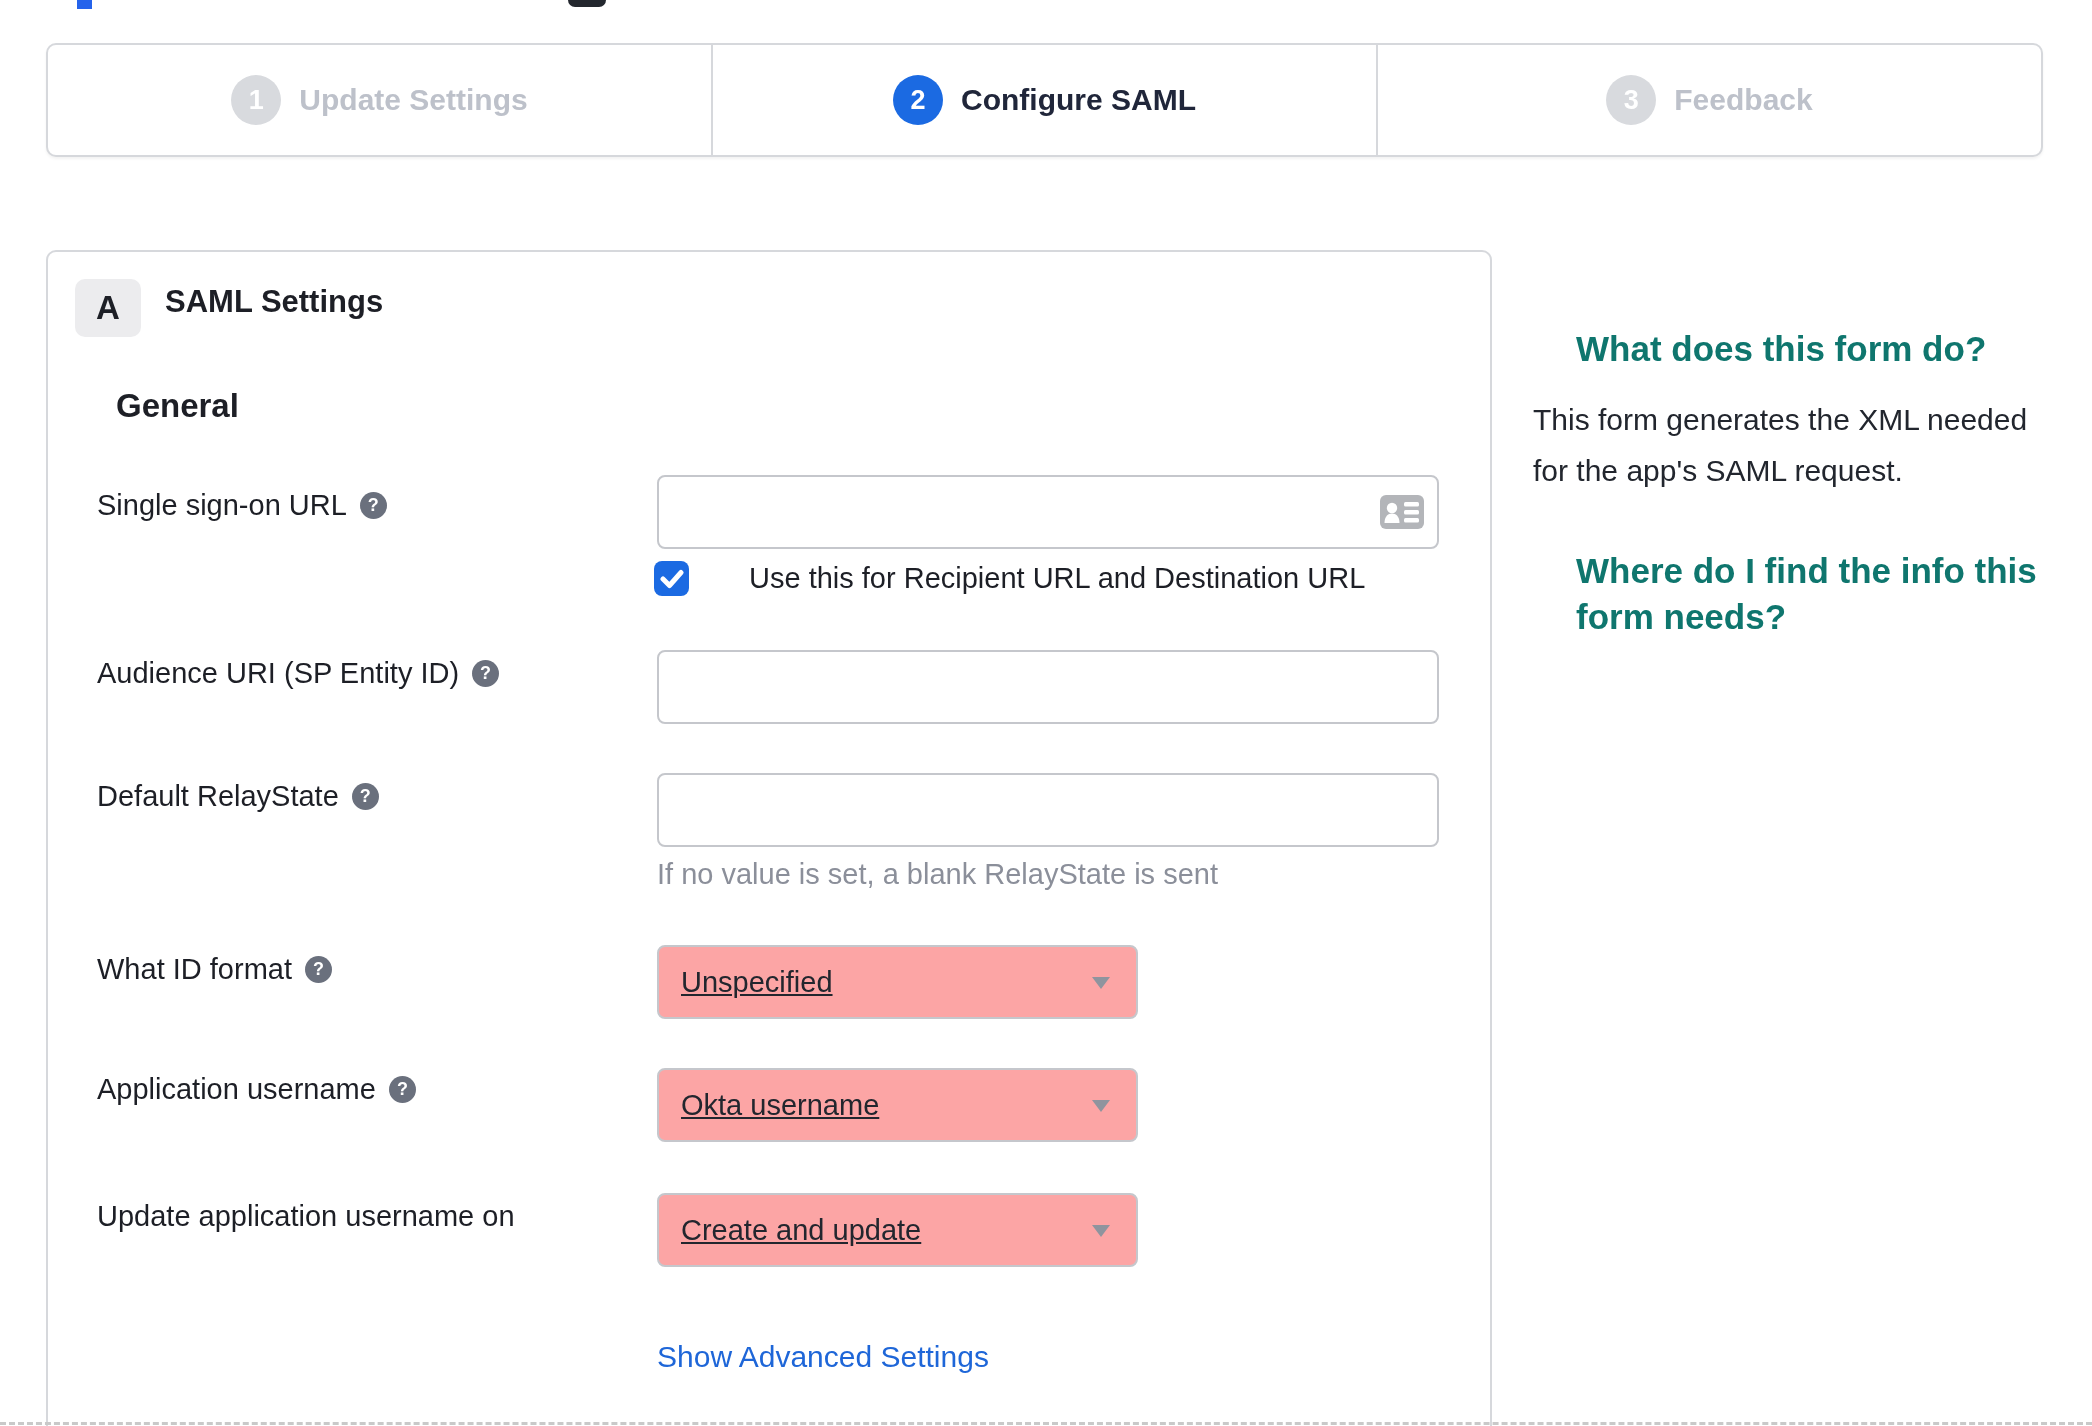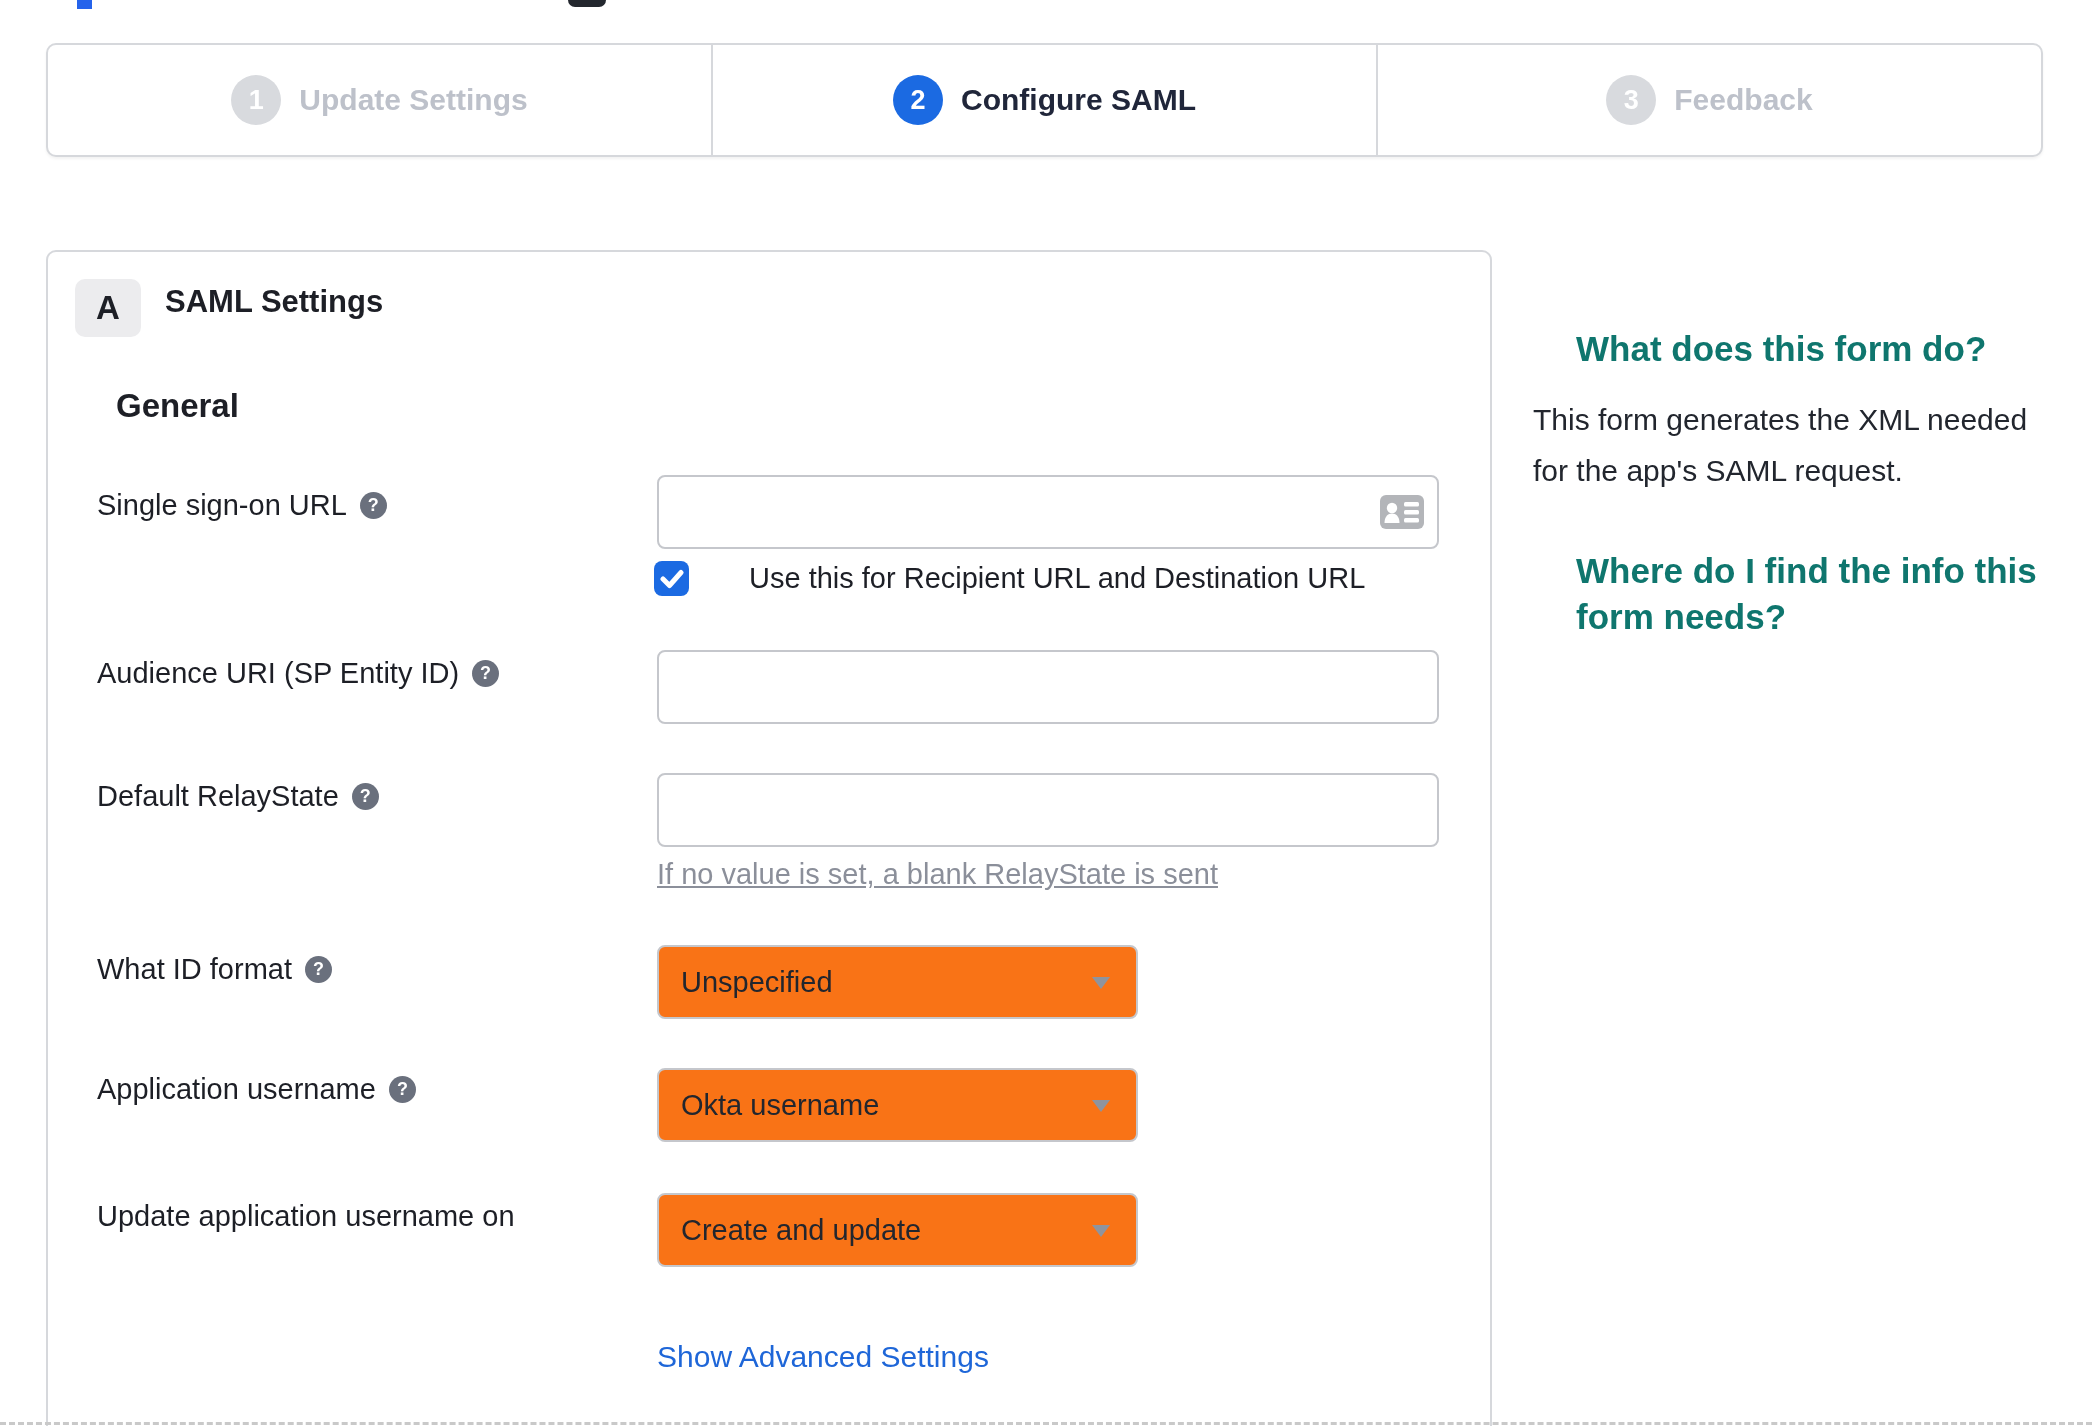--- a/index.html
+++ b/index.html
@@ -67,26 +67,26 @@
   .input-wrap .text-input { left: 0; top: 0; width: 100%; }
   .card-icon { position: absolute; right: 14px; top: 19px; width: 46px; height: 36px; }
 
   .checkbox-row { position: absolute; left: 606px; display: flex; align-items: center; gap: 24px; }
   .checkbox {
     width: 35px; height: 35px; border-radius: 8px; background: #1b6ae2;
     display: flex; align-items: center; justify-content: center; flex: 0 0 auto;
   }
   .checkbox-label { font-size: 29px; color: #1d1f26; margin-left: 36px; }
 
-  .hint { position: absolute; left: 609px; font-size: 29px; color: #8b8f9a; text-decoration: underline; }
+  .hint { position: absolute; left: 609px; font-size: 29px; color: #8b8f9a; }
 
   .select-box {
     position: absolute; left: 609px; width: 481px; height: 74px;
-    border: 2px solid #c5c7cc; border-radius: 8px; background: #f97316;
-    display: flex; align-items: center; padding: 0 22px; cursor: pointer;
+    border: 2px solid #c5c7cc; border-radius: 8px; background: #fca5a5;
+    display: flex; align-items: center; padding: 0 22px; cursor: pointer; text-decoration: underline;
   }
   .select-value { font-size: 29px; color: #22262e; }
   .select-caret {
     position: absolute; right: 26px; top: 30px;
     width: 0; height: 0;
     border-left: 9px solid transparent; border-right: 9px solid transparent;
     border-top: 12px solid #8f949e;
   }
 
   .advanced-link {

